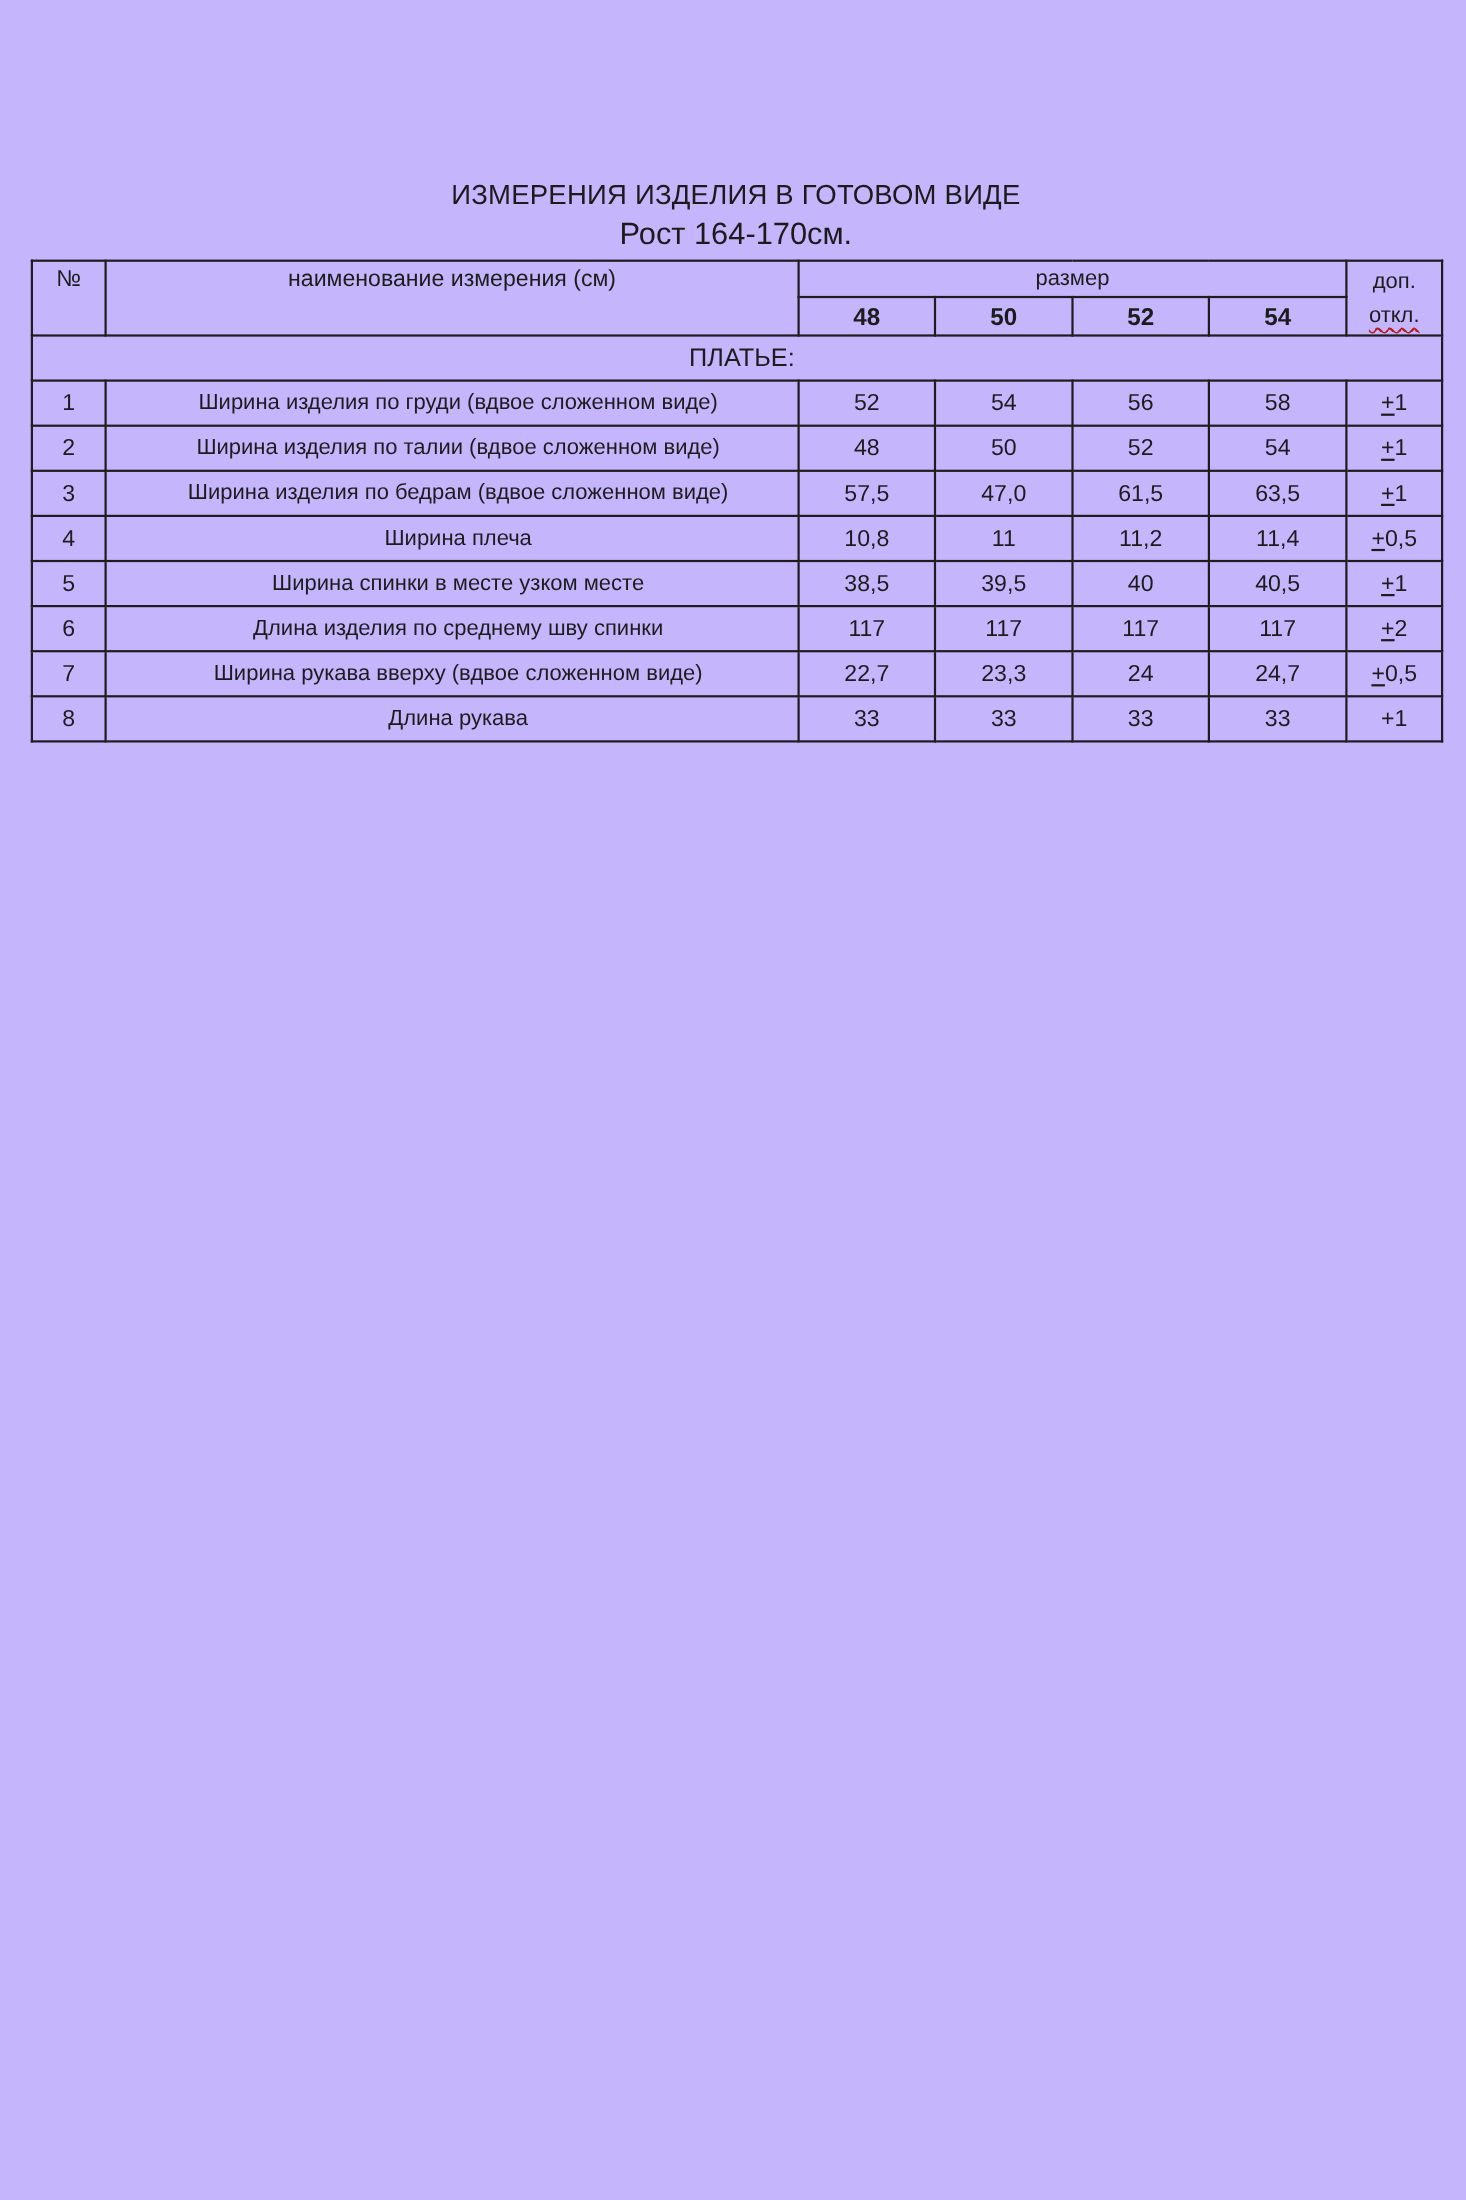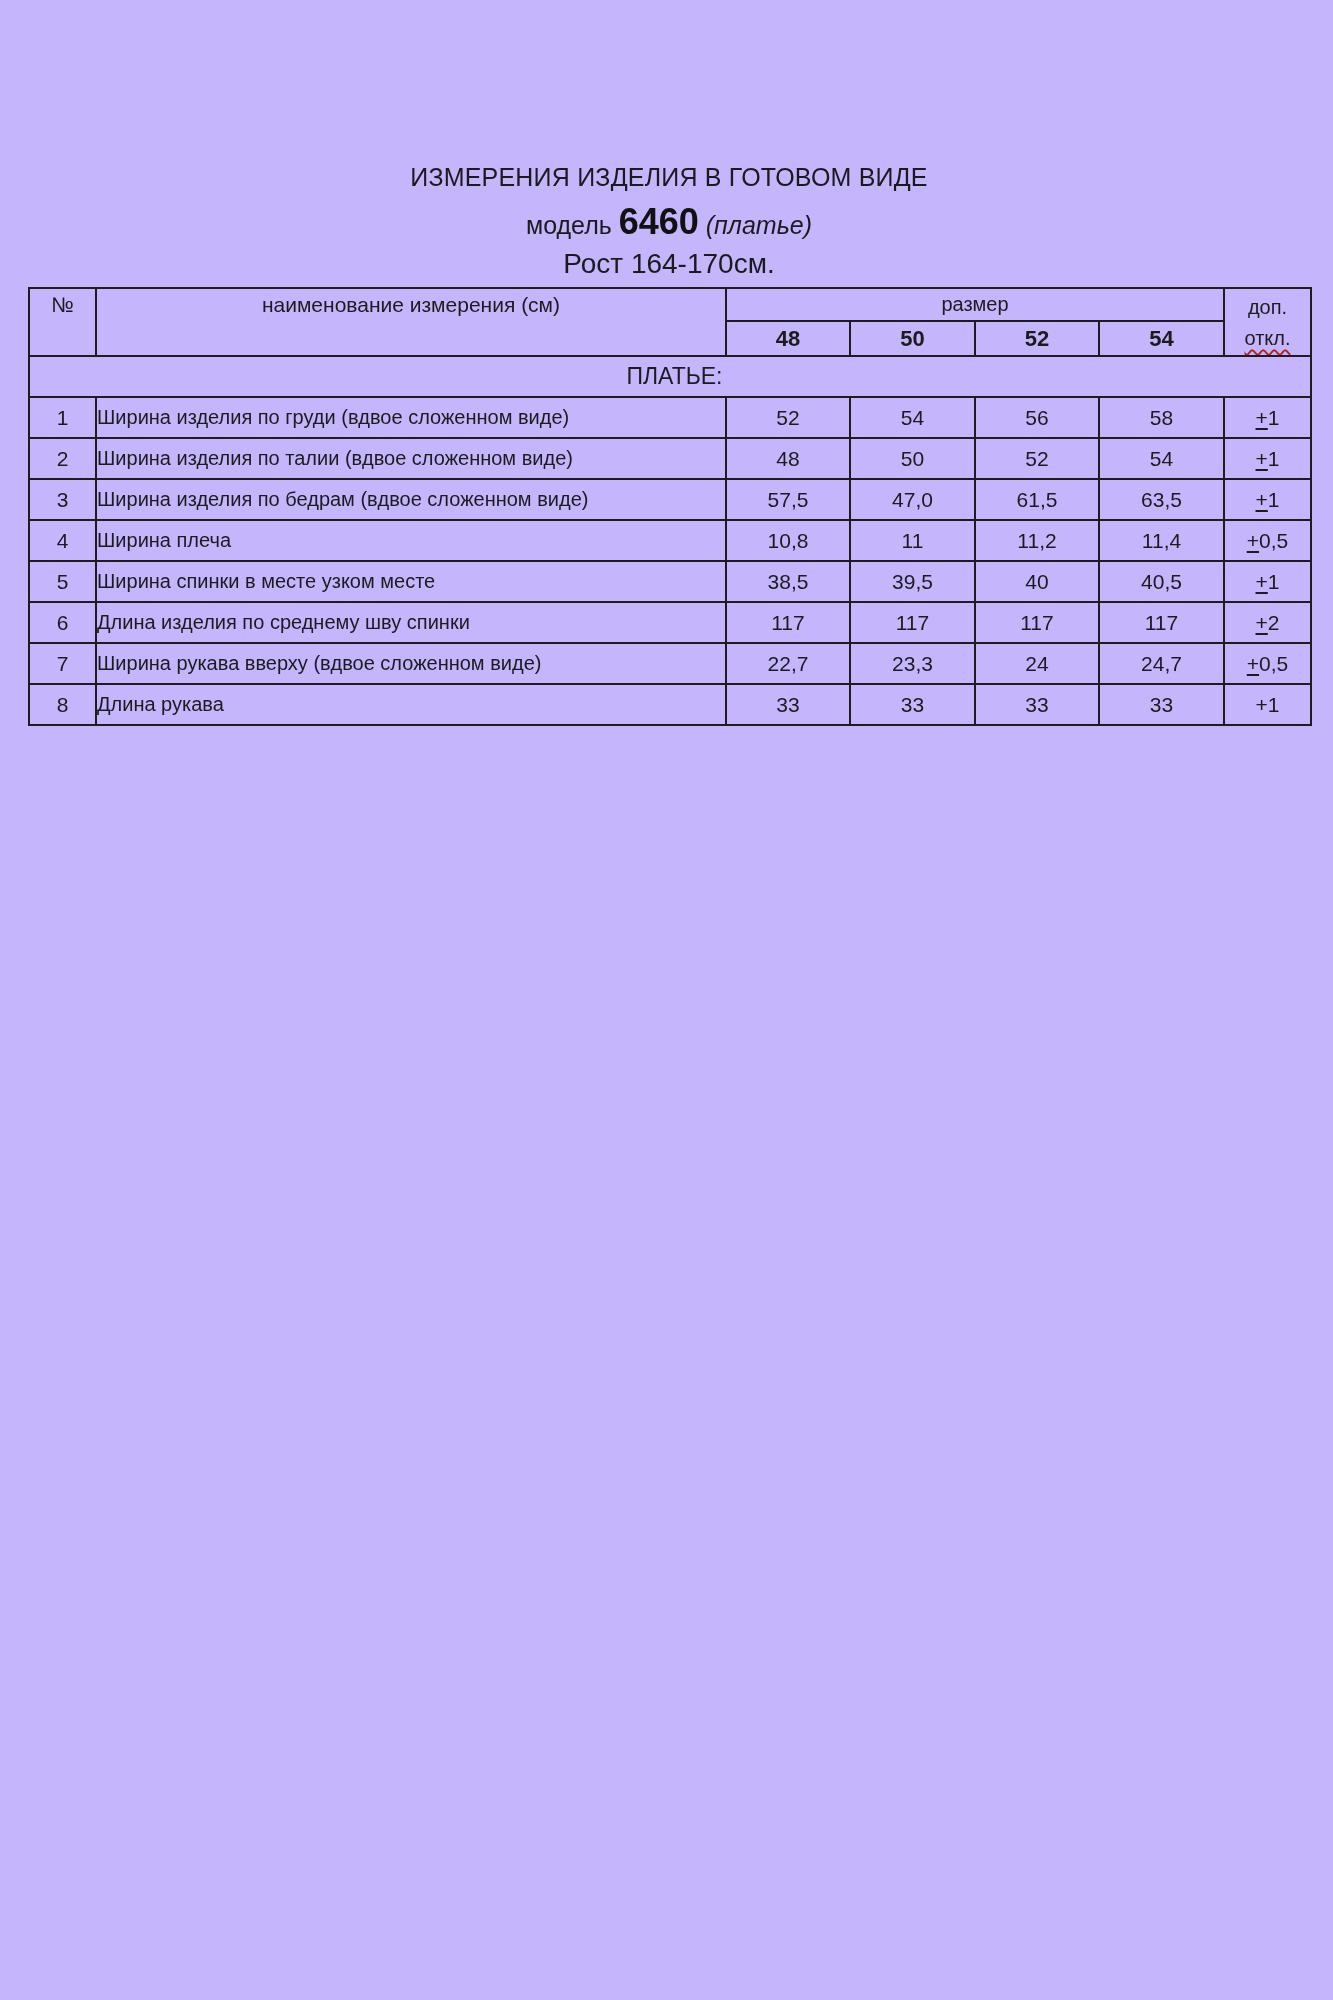--- a/index.html
+++ b/index.html
@@ -96,37 +96,36 @@
   .section-row td {
     height: 37px;
     font-weight: bold;
     font-size: 23px;
     text-align: center;
     padding-left: 10px;
     vertical-align: middle;
   }
   .data-row td { height: 37px; vertical-align: middle; }
   .c-no   { text-align: center; font-size: 21px; }
-  .c-name { text-align: left; padding-left: 0; font-size: 20px; }
+  .c-name { text-align: center; padding-left: 12px; font-size: 20px; }
   .c-val  { text-align: center; font-size: 21px; }
   .c-tol  { text-align: center; font-size: 21px; }
   .pm {
     text-decoration: underline;
     text-decoration-thickness: 2px;
     text-underline-offset: 3px;
   }
 </style>
 </head>
 <body>
 
 <div class="page">
 
   <div class="titles">
     <div class="title-main">ИЗМЕРЕНИЯ ИЗДЕЛИЯ В ГОТОВОМ ВИДЕ</div>
-    <div class="model-line"><span>модель </span><span class="model-number">6460</span><span class="model-type"> (платье)</span></div>
     <div class="height-line">Рост 164-170см.</div>
   </div>
 
   <table class="meas">
     <colgroup>
       <col style="width:67px">
       <col style="width:630px">
       <col style="width:124px">
       <col style="width:125px">
       <col style="width:124px">

